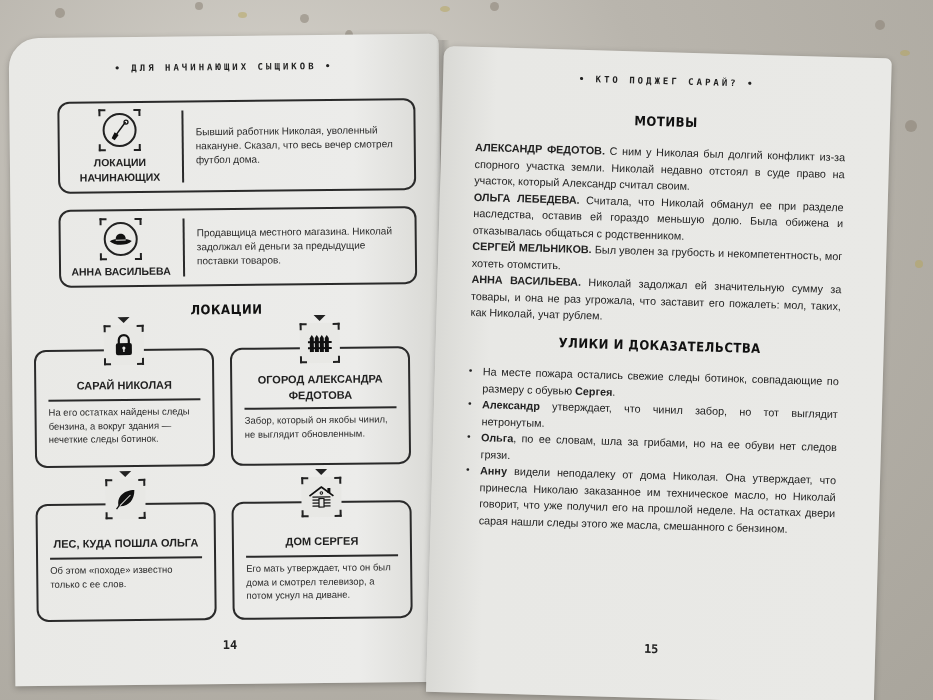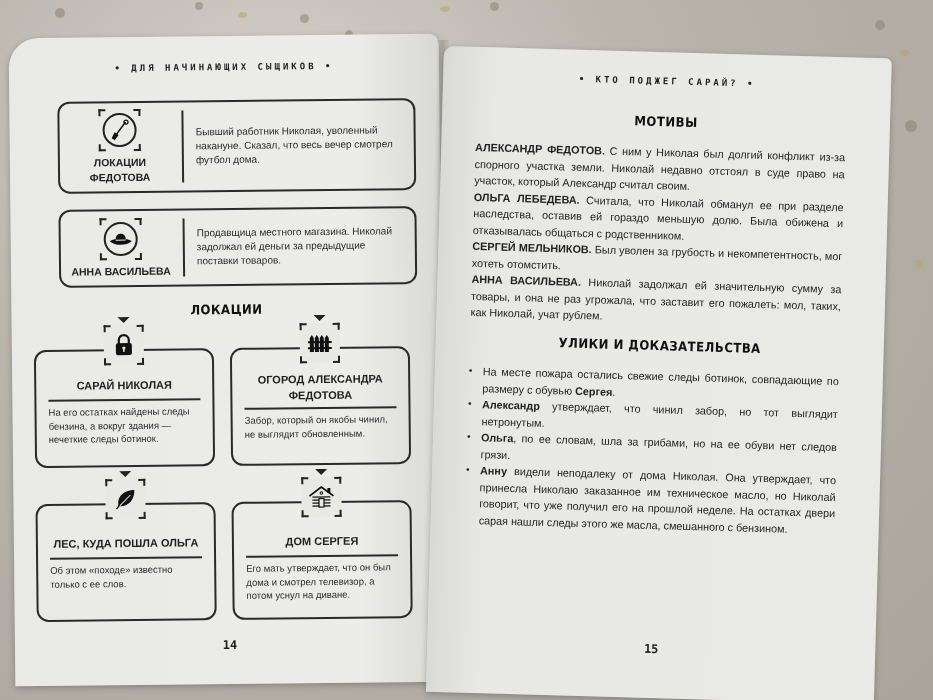--- a/index.html
+++ b/index.html
@@ -150,21 +150,21 @@
           <span class="corner br"></span>
         <div class="circle">
           <svg width="22" height="22" viewBox="0 0 22 22">
             <line x1="17" y1="3" x2="8" y2="15" stroke="#111" stroke-width="1.5"></line>
             <circle cx="17.5" cy="3" r="2" fill="none" stroke="#111" stroke-width="1.3"></circle>
             <path d="M6 13 L10 16 L6 21 L3 19 Z" fill="#111"></path>
           </svg>
         </div>
       </div>
       <div class="suspect-name">ЛОКАЦИИ</div>
-      <div class="suspect-name">ФЕДОТОВА</div>
+      <div class="suspect-name">НАЧИНАЮЩИХ</div>
     </div>
     <div class="divider"></div>
     <div class="desc">Бывший работник Николая, уволенный накануне. Сказал, что весь вечер смотрел футбол дома.</div>
   </div>
 
   <div class="suspect-card" style="top:172px;height:78px;">
     <div class="icon-col">
       <div class="avatar-frame">
         <span class="corner tl"></span>
           <span class="corner tr"></span>

